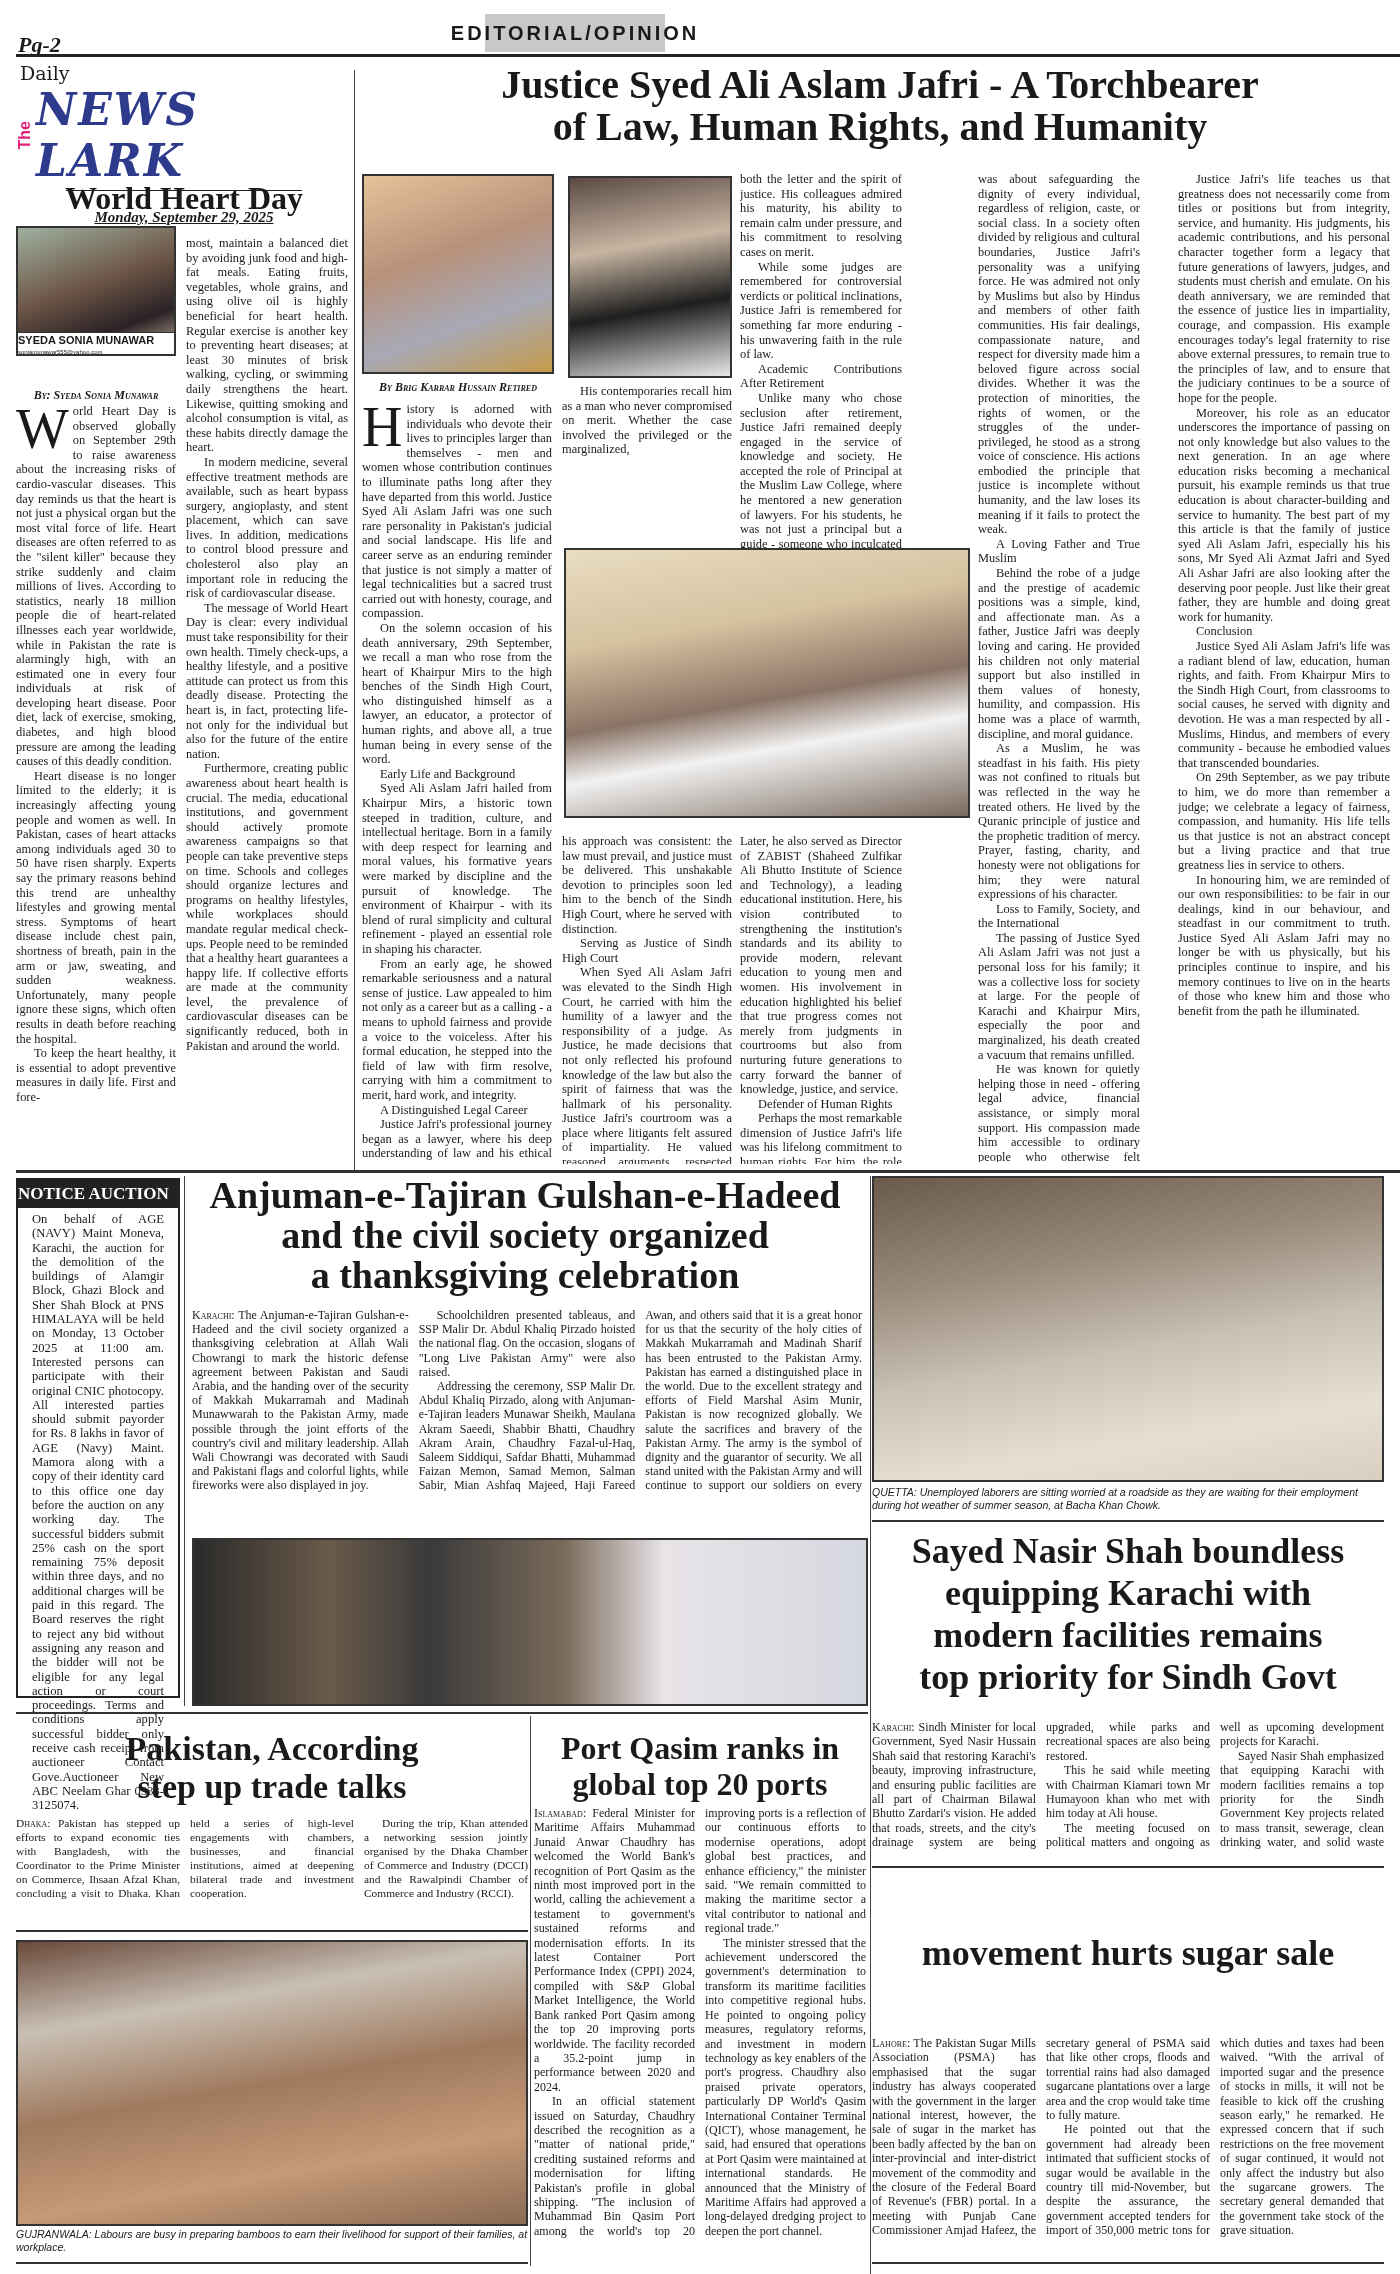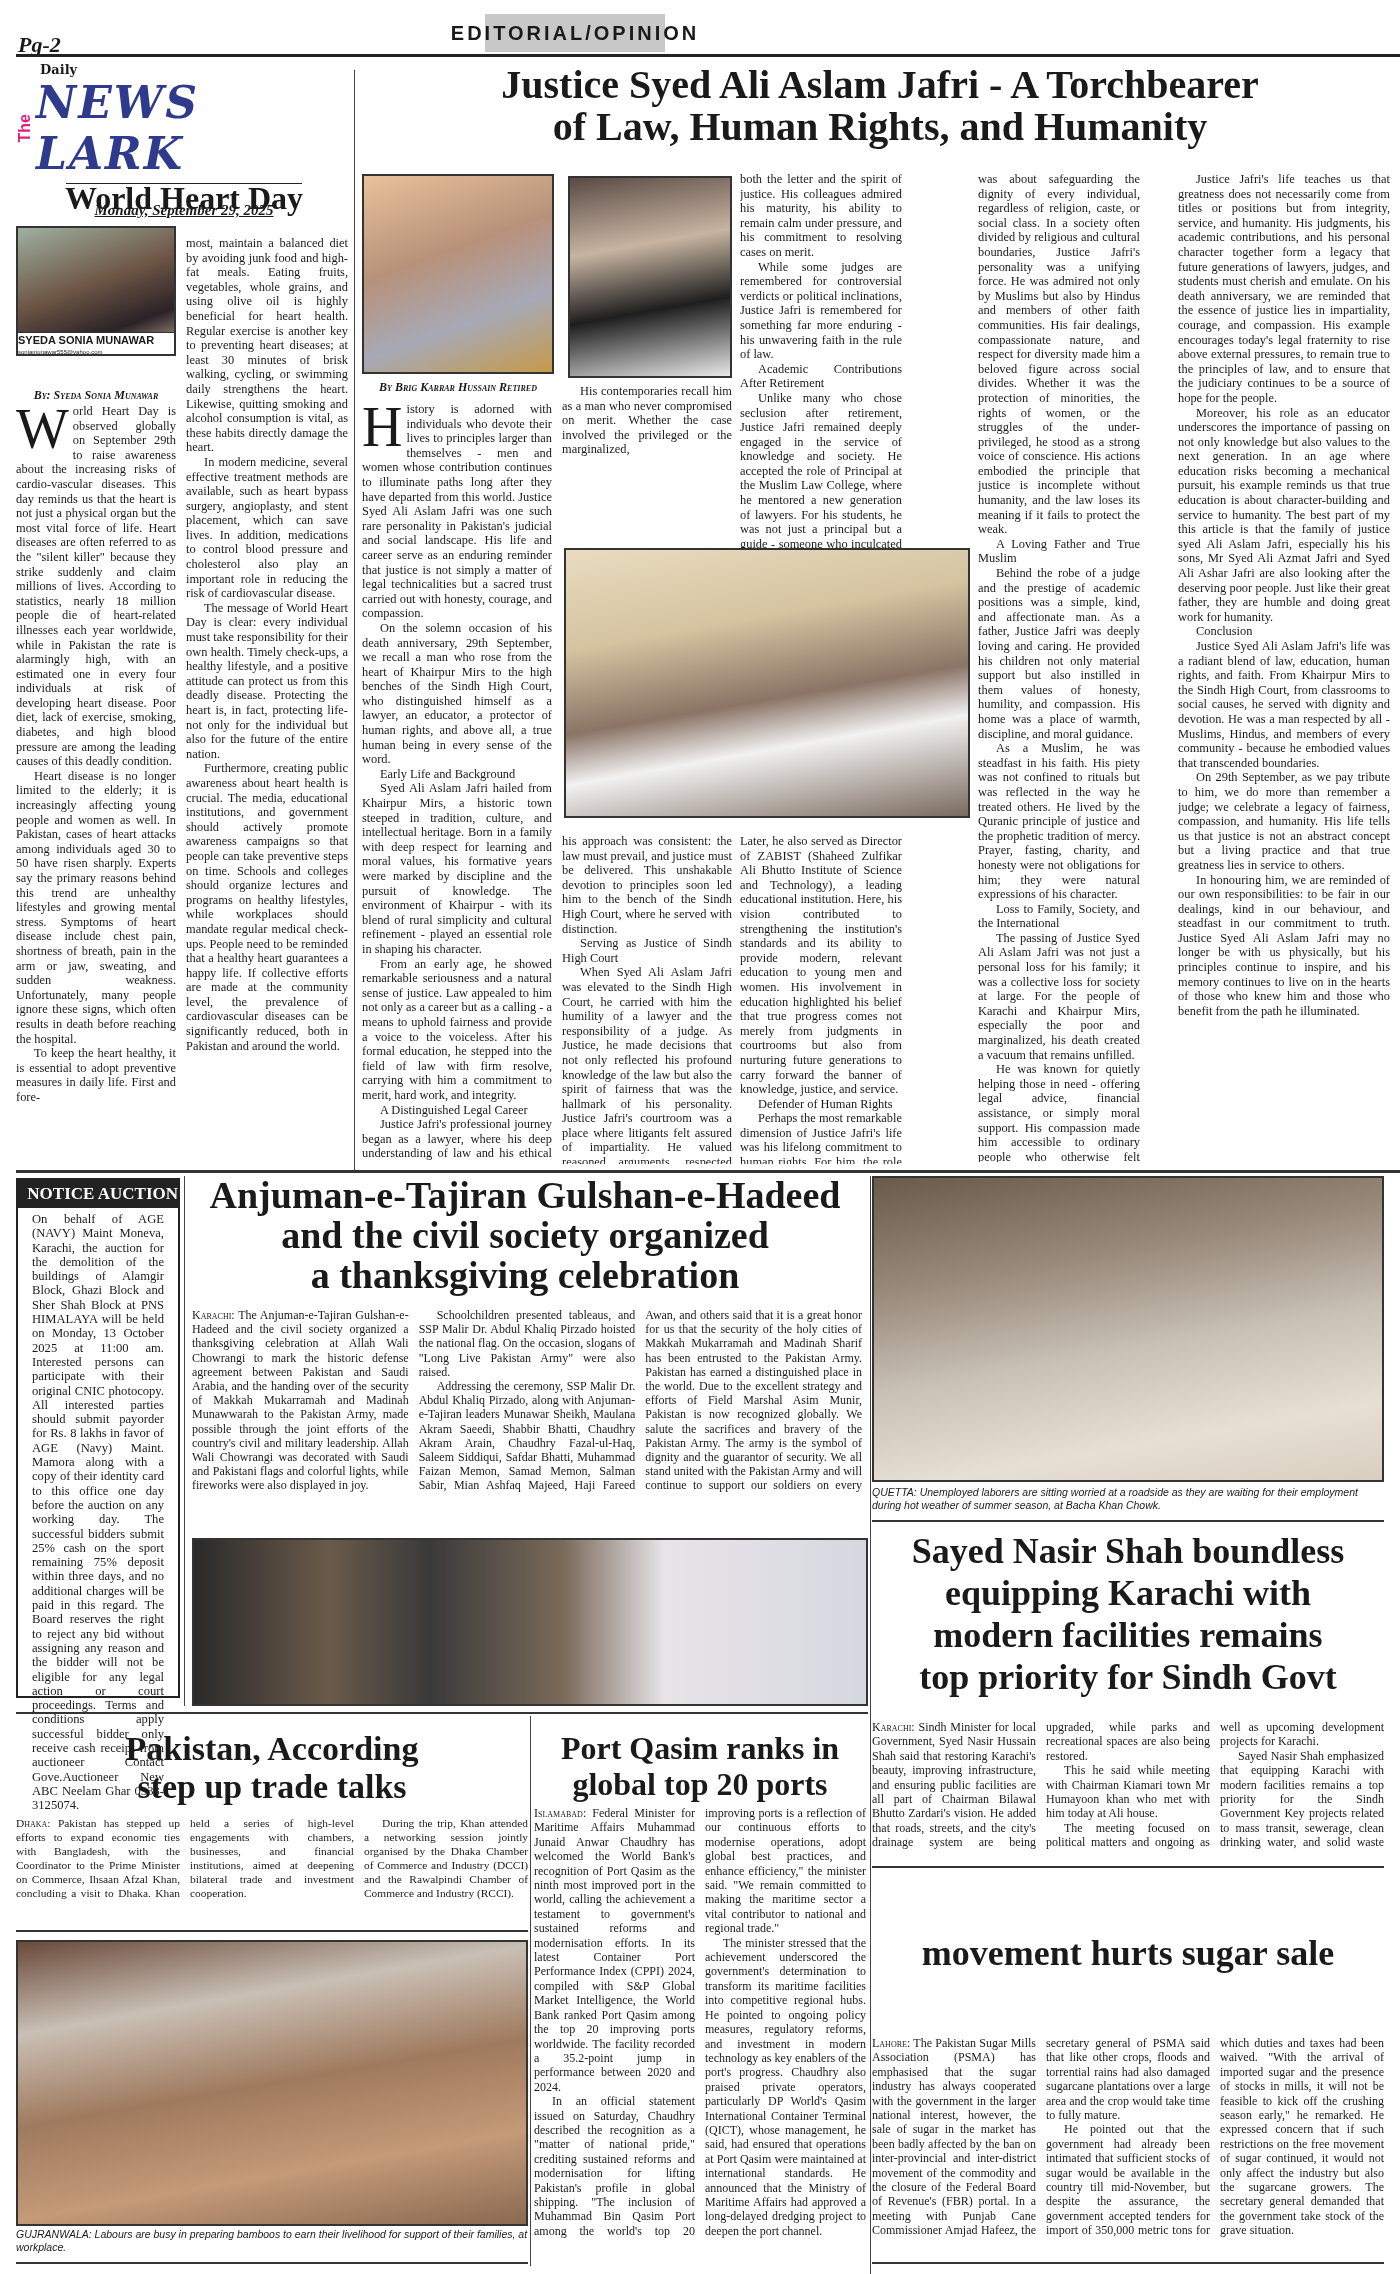--- a/index.html
+++ b/index.html
@@ -4,37 +4,37 @@
 <style>
 *{box-sizing:border-box;margin:0;padding:0}
 body{width:1400px;height:2274px;background:#fff;font-family:"Liberation Serif",serif;color:#1a1a1a;position:relative;overflow:hidden}
 .abs{position:absolute}
 .pg{left:18px;top:32px;font-size:22px;font-weight:bold;font-style:italic}
 .rule-top{left:16px;top:54px;width:1384px;height:3px;background:#222}
 .section-tag{left:485px;top:14px;width:180px;height:38px;background:#c8c8c8;font-family:"Liberation Sans",sans-serif;font-weight:bold;font-size:20px;letter-spacing:3px;display:flex;align-items:center;justify-content:center}
 .vline{width:1px;background:#444}
 .hline{height:3px;background:#333}
 .masthead{left:16px;top:62px;width:336px}
-.mast-daily{font-family:"DejaVu Serif",serif;font-weight:bold;font-size:13px;margin-left:24px}
+.mast-daily{font-family:"DejaVu Serif",serif;font-weight:normal;font-size:19px;margin-left:4px}
 .mast-row{display:flex;align-items:center}
 .mast-the{color:#e0207a;font-family:"Liberation Sans",sans-serif;font-weight:bold;font-size:16px;writing-mode:vertical-rl;transform:rotate(180deg);margin-right:2px}
 .mast-name{color:#2e3a8c;font-family:"DejaVu Serif",serif;font-weight:bold;font-size:44px;letter-spacing:2px;font-style:italic}
 .mast-date{text-align:center;font-style:italic;font-weight:bold;font-size:15px;border-top:1px solid #222;margin:4px 50px 0;padding-top:18px;text-decoration:underline}
 .h-whd{left:16px;top:180px;width:336px;text-align:center;font-size:32px;font-weight:bold}
 .photo{background:linear-gradient(135deg,#8a6a52,#c9a98a 40%,#6d5646);border:2px solid #333}
 .caption-box{background:#fff;text-align:left;font-family:"Liberation Sans",sans-serif;font-weight:bold;font-size:11px;border-top:1px solid #333}
 .byline{font-style:italic;font-weight:bold;font-variant:small-caps;font-size:12px;text-align:center}
 .body{font-size:12.4px;line-height:14.6px;text-align:justify;hyphens:auto}
 .body p{text-indent:18px}
 .drop{float:left;font-size:56px;line-height:46px;padding-right:4px;margin-top:2px}
 .headline{font-weight:bold;text-align:center;line-height:1.05;font-family:"Liberation Serif",serif}
 .dateline{font-variant:small-caps}
 .cols3{column-count:3;column-gap:10px}
 .cols2{column-count:2;column-gap:10px}
-.notice-head{background:#222;color:#fff;font-weight:bold;font-size:17px;text-align:right;padding:4px 0}
+.notice-head{background:#222;color:#fff;font-weight:bold;font-size:17px;text-align:left;padding:4px 0}
 .notice{border:2px solid #222}
 .notice .body{padding:4px 14px;font-size:12.6px;line-height:14.3px}
 .photo-caption{font-family:"Liberation Sans",sans-serif;font-style:italic;font-weight:normal;font-size:10.5px;line-height:13px}
 </style>
 </head>
 <body>
 
 <div class="abs pg">Pg-2</div>
 <div class="abs section-tag">EDITORIAL/OPINION</div>
 <div class="abs rule-top"></div>

